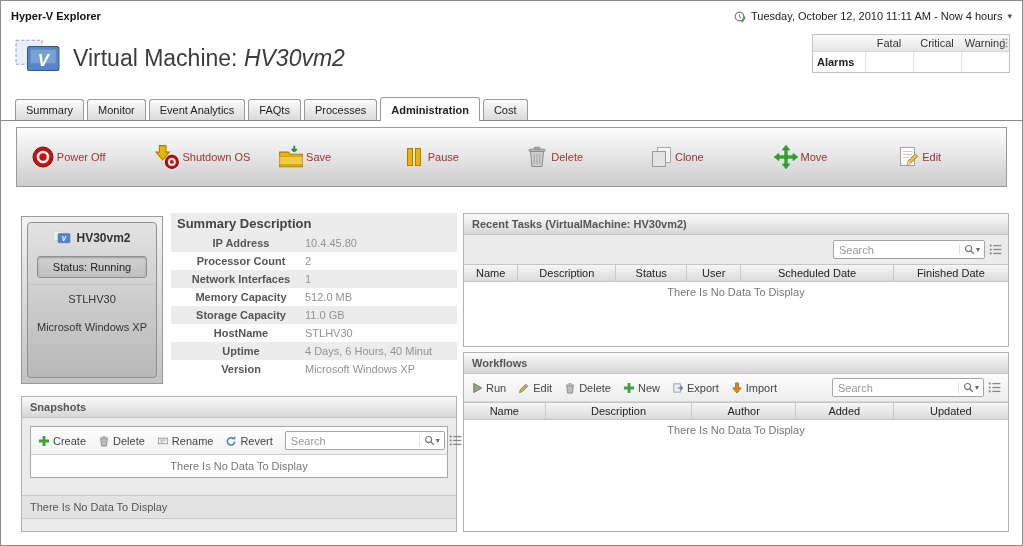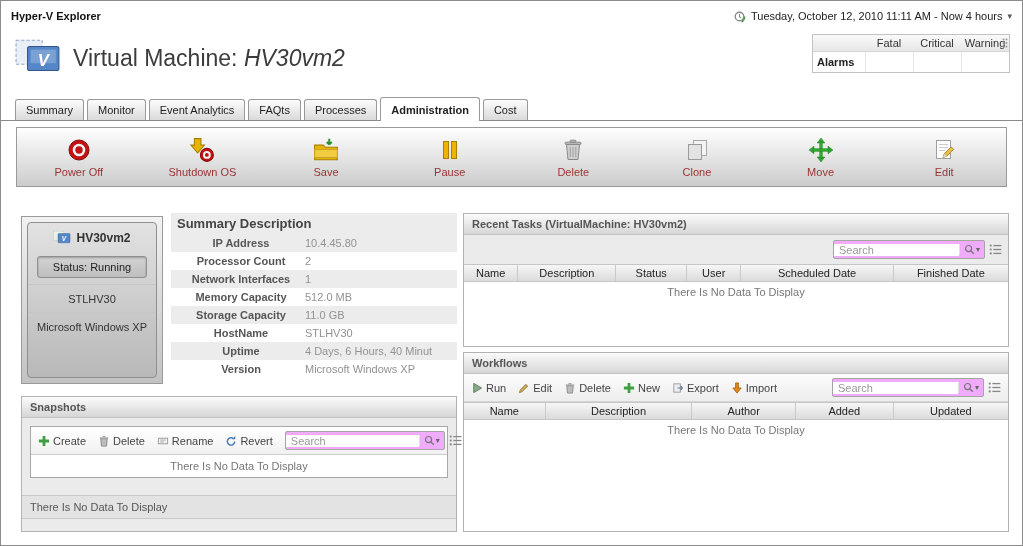--- a/index.html
+++ b/index.html
@@ -28,36 +28,36 @@
   .acell-v { border-left:1px solid #e4e4e4; }
   .alarms-opts { position:absolute; right:1px; top:3px; }
 
   
   .tabs { position:absolute; top:96px; left:0; right:0; height:24px; border-bottom:1px solid #8a8a8a; padding-left:14px; display:flex; gap:3px; align-items:flex-end; }
   .tab { height:21px; padding:0 10px; display:flex; align-items:center; font-size:11px; color:#222; background:linear-gradient(#fcfcfc,#dadada); border:1px solid #9a9a9a; border-bottom:none; border-radius:3px 3px 0 0; cursor:pointer; white-space:nowrap; }
   .tab.active { background:#fff; font-weight:bold; height:24px; margin-bottom:-1px; z-index:2; }
 
   
   .action-toolbar { position:absolute; top:126px; left:15px; right:15px; height:60px; border:1px solid #9a9a9a; background:linear-gradient(#fefefe,#cccccc); display:flex; justify-content:space-around; align-items:center; }
-  .action { display:flex; flex-direction:column; align-items:center; gap:2px; cursor:pointer; width:96px; }
+  .action { display:flex; flex-direction:row; align-items:center; gap:2px; cursor:pointer; width:96px; }
   .action .icon { height:28px; display:flex; align-items:center; justify-content:center; }
   .action .label { font-size:11px; color:#993333; }
 
   
   .panel { position:absolute; border:1px solid #b2b2b2; background:#ebebeb; display:flex; flex-direction:column; }
   .panel-title { flex:none; background:linear-gradient(#fbfbfb,#d6d6d6); border-bottom:1px solid #c2c2c2; font-size:11px; font-weight:bold; color:#555; padding:4px 8px; }
   .table-header { display:flex; background:linear-gradient(#f6f6f6,#dbdbdb); border-top:1px solid #c6c6c6; border-bottom:1px solid #c6c6c6; }
   .th { font-size:11px; color:#222; text-align:center; padding:2px 4px; border-right:1px solid #cacaca; overflow:hidden; white-space:nowrap; cursor:pointer; }
   .th:last-child { border-right:none; }
   .empty-row { background:#fff; text-align:center; font-size:11px; color:#777; padding:4px; }
   .fill { flex:1; background:#fff; }
 
   
   .search-wrap { display:flex; align-items:center; gap:4px; }
-  .search-box { display:flex; align-items:center; border:1px solid #a5a5a5; background:#f0abfc; height:19px; width:152px; border-radius:2px; }
+  .search-box { display:flex; align-items:center; border:1px solid #a5a5a5; background:#ffffff; height:19px; width:152px; border-radius:2px; }
   .search-box input { border:none; outline:none; flex:1; min-width:0; font-size:11px; padding:0 5px; font-family:inherit; color:#333; }
   .search-box input::placeholder { color:#999; }
   .search-glyphs { display:flex; align-items:center; gap:1px; padding:0 4px; border-left:1px solid #e0e0e0; cursor:pointer; color:#777; }
   .search-glyphs .dd { font-size:8px; color:#666; }
 
   
   .tool-row { display:flex; align-items:center; gap:12px; padding:4px 7px; }
   .tool-btn { display:flex; align-items:center; gap:3px; font-size:11px; color:#444; cursor:pointer; white-space:nowrap; }
 
   

